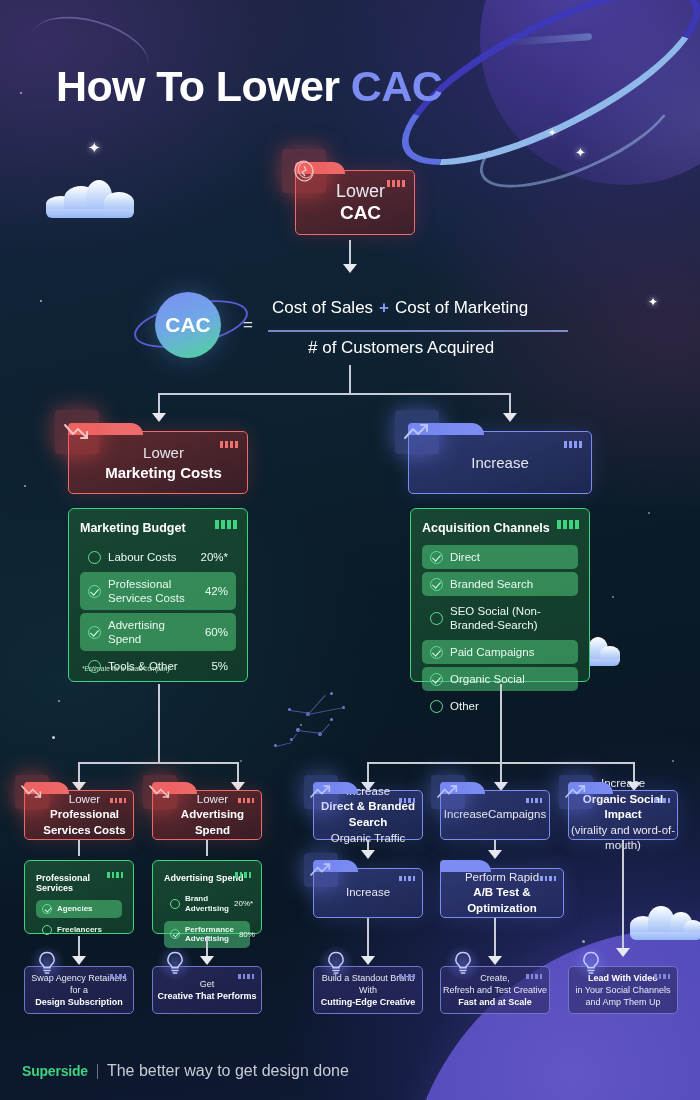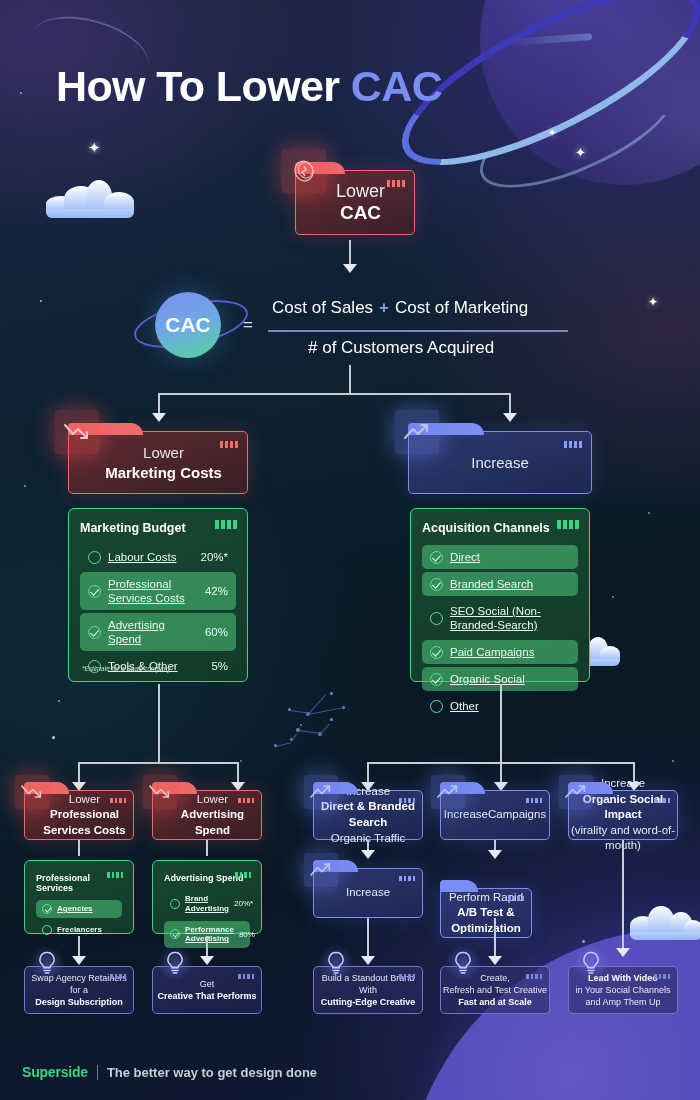--- a/index.html
+++ b/index.html
@@ -166,21 +166,21 @@
   .panel-title { font-size:12.5px; font-weight:bold; color:#ffffff; margin-bottom:10px; }
   .panel-small .panel-title { font-size:9px; margin-bottom:7px; }
   .panel-small .panel-bars i { width:2.5px; height:6px; }
 
   .row {
     display:flex; align-items:center; gap:7px;
     padding:5px 8px; border-radius:5px; margin-bottom:3px;
     font-size:11.5px; color:#eafaf0;
   }
   .row.on { background: rgba(78,198,122,.55); }
-  .row .label { flex:1; line-height:1.22;text-decoration:underline; }
+  .row .label { flex:1; line-height:1.22; }
   .row .pct { font-size:11.5px; color:#eafaf0; white-space:nowrap; }
   .panel-small .row { font-size:8px; padding:4px 6px; gap:5px; }
   .panel-small .row .pct { font-size:8px; }
   .panel-small .row .label { font-weight:bold; }
 
   .ck {
     width:13px; height:13px; flex:0 0 13px; border-radius:50%;
     border:1.5px solid #5de295; position:relative;
   }
   .panel-small .ck { width:10px; height:10px; flex:0 0 10px; }
@@ -210,21 +210,21 @@
   .eq { position:absolute; left:243px; top:315px; font-size:17px; color:#dfe2ec; }
   .frac-top { position:absolute; left:272px; top:298px; font-size:17px; color:#ffffff; white-space:nowrap; }
   .frac-top .plus { color:#8b9bf6; font-weight:bold; padding:0 6px; }
   .frac-bar { position:absolute; left:268px; top:330px; width:300px; height:1.5px; background:#7c87c8; }
   .frac-bot { position:absolute; left:308px; top:338px; font-size:17px; color:#ffffff; white-space:nowrap; }
 
   
   .footer { position:absolute; left:22px; bottom:20px; display:flex; align-items:center; gap:9px; }
   .brand { font-size:14px; font-weight:bold; color:#3ed37e; letter-spacing:-.2px; }
   .divider { width:1px; height:15px; background:#6c7684; }
-  .tagline { font-size:13px; color:#c7ccd6;font-weight:bold; }
+  .tagline { font-size:16px; color:#c7ccd6; }
 
   svg { display:block; }
 </style>
 </head>
 <body>
 
 <div id="stage">
 
   <div class="layer">
     <div class="planet-tr"></div>
@@ -610,21 +610,21 @@
           </svg>
         </div>
         <div class="bars" style="right:7px;top:7px;">
           <i style="height:5px;width:2.5px;"></i>
           <i style="height:5px;width:2.5px;"></i>
           <i style="height:5px;width:2.5px;"></i>
           <i style="height:5px;width:2.5px;"></i>
         </div>
         <div class="big-label"><span>Increase</span></div>
       </div>
-      <div class="folder f-blue" style="left: 440px; top: 888px; width: 92px; height: 50px;">
+      <div class="folder f-blue" style="left: 440px; top: 868px; width: 124px; height: 50px;">
         <div class="tab"></div>
         <div class="bars" style="right:7px;top:7px;">
           <i style="height:5px;width:2.5px;"></i>
           <i style="height:5px;width:2.5px;"></i>
           <i style="height:5px;width:2.5px;"></i>
           <i style="height:5px;width:2.5px;"></i>
         </div>
         <div class="big-label"><span>Perform Rapid</span><b>A/B Test &amp; Optimization</b></div>
       </div>
     </div>

